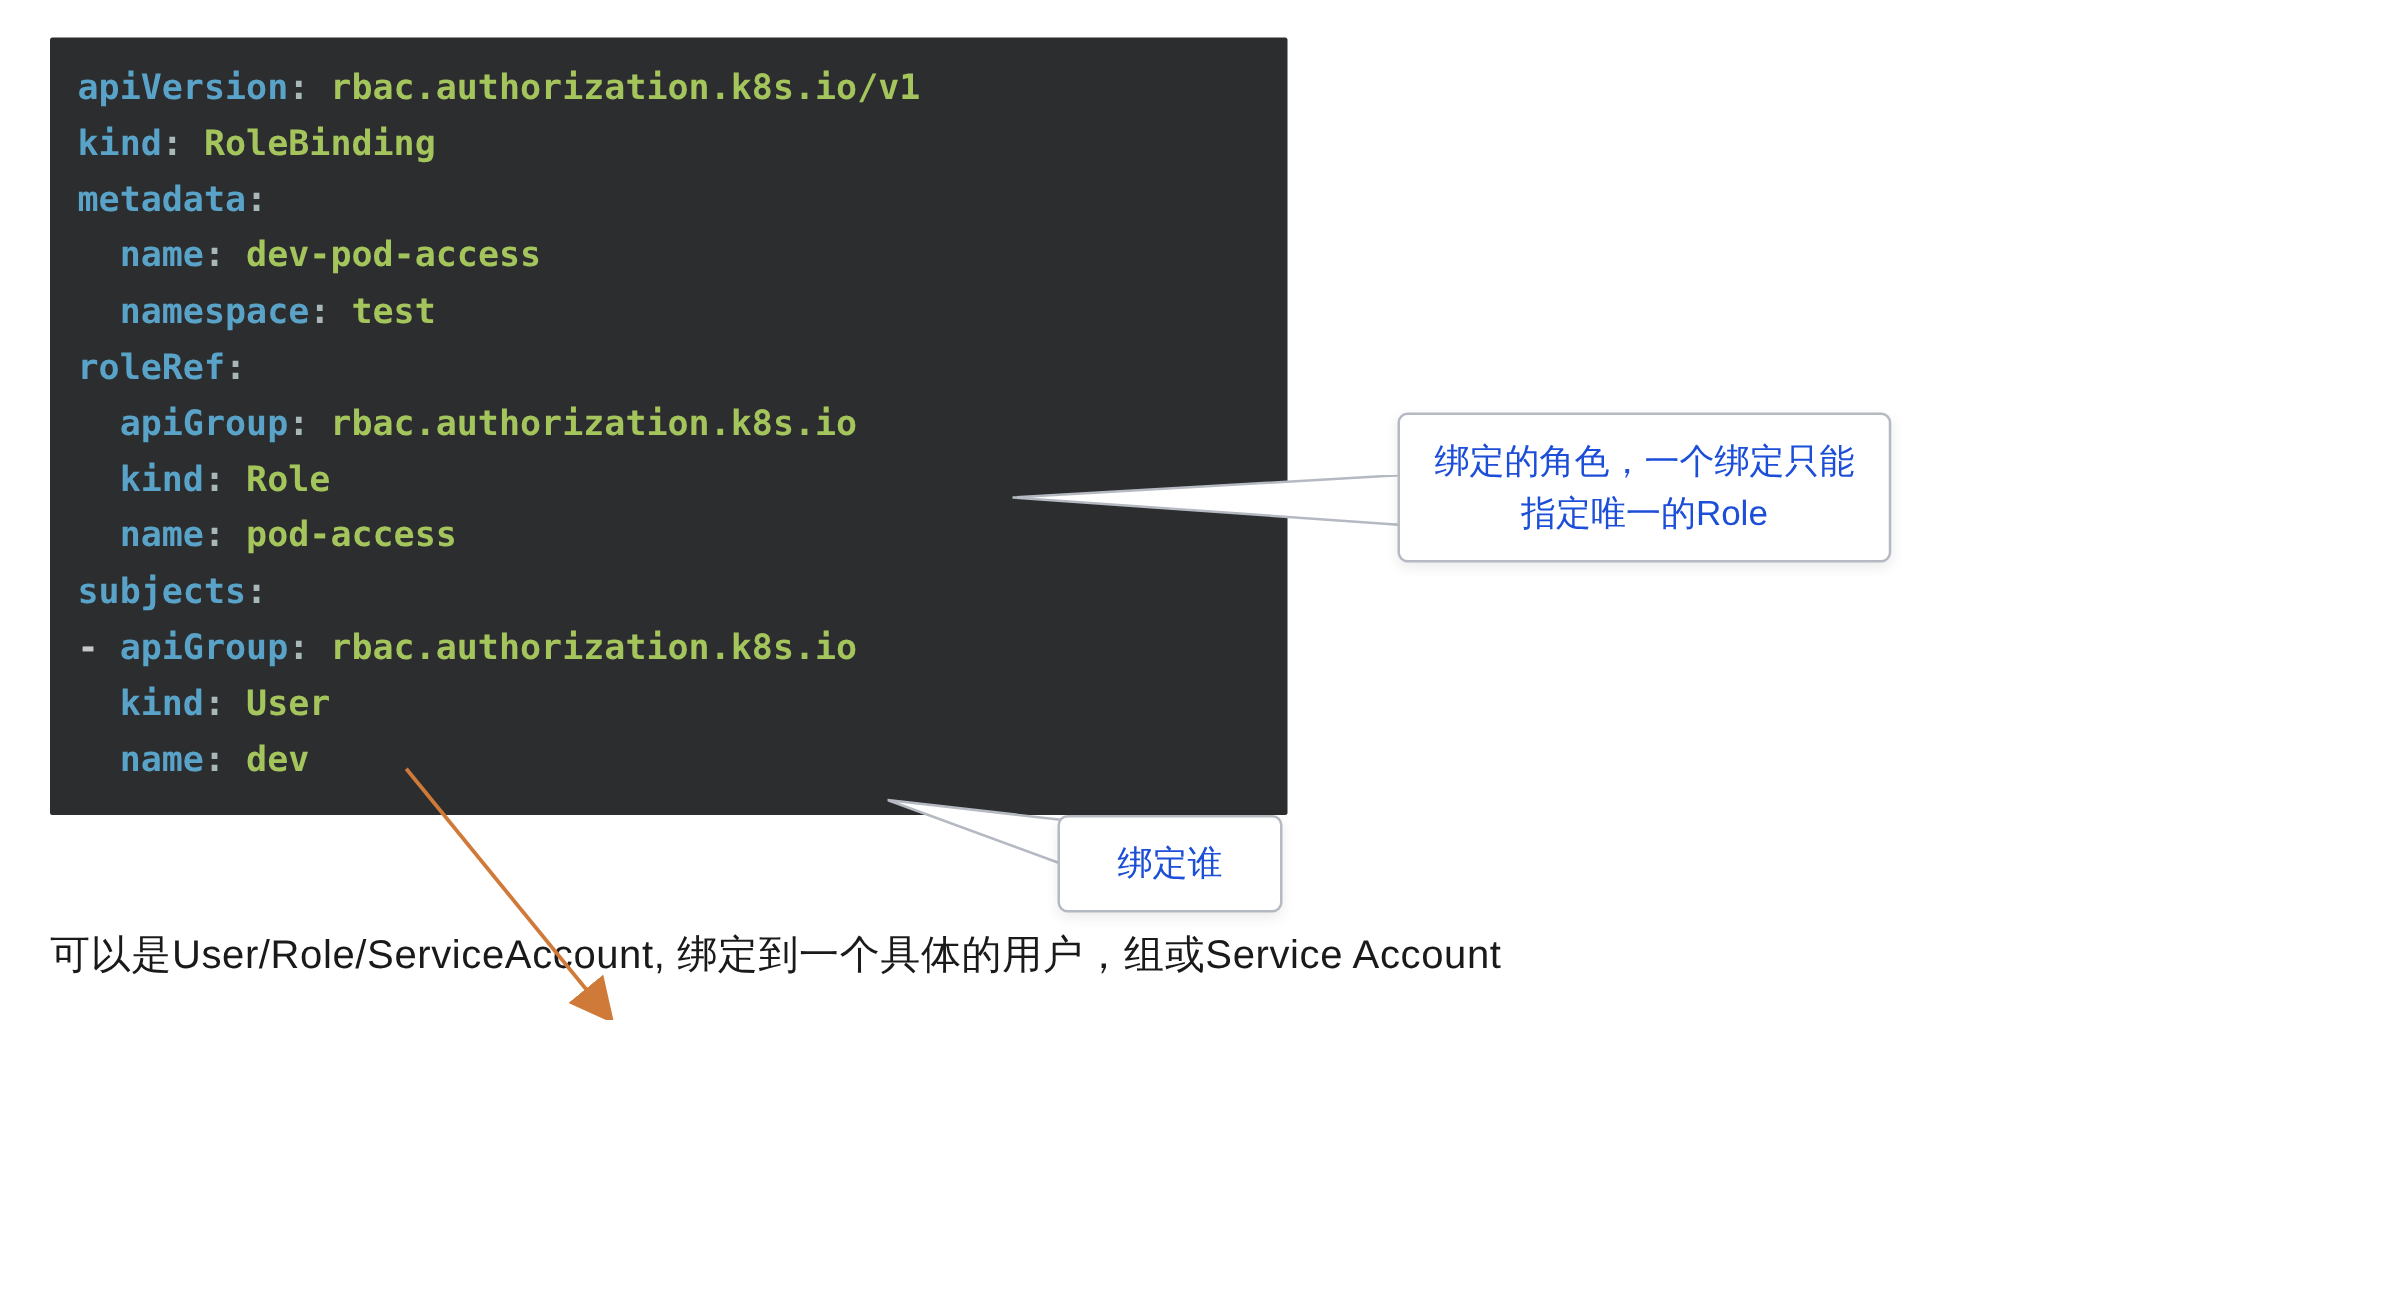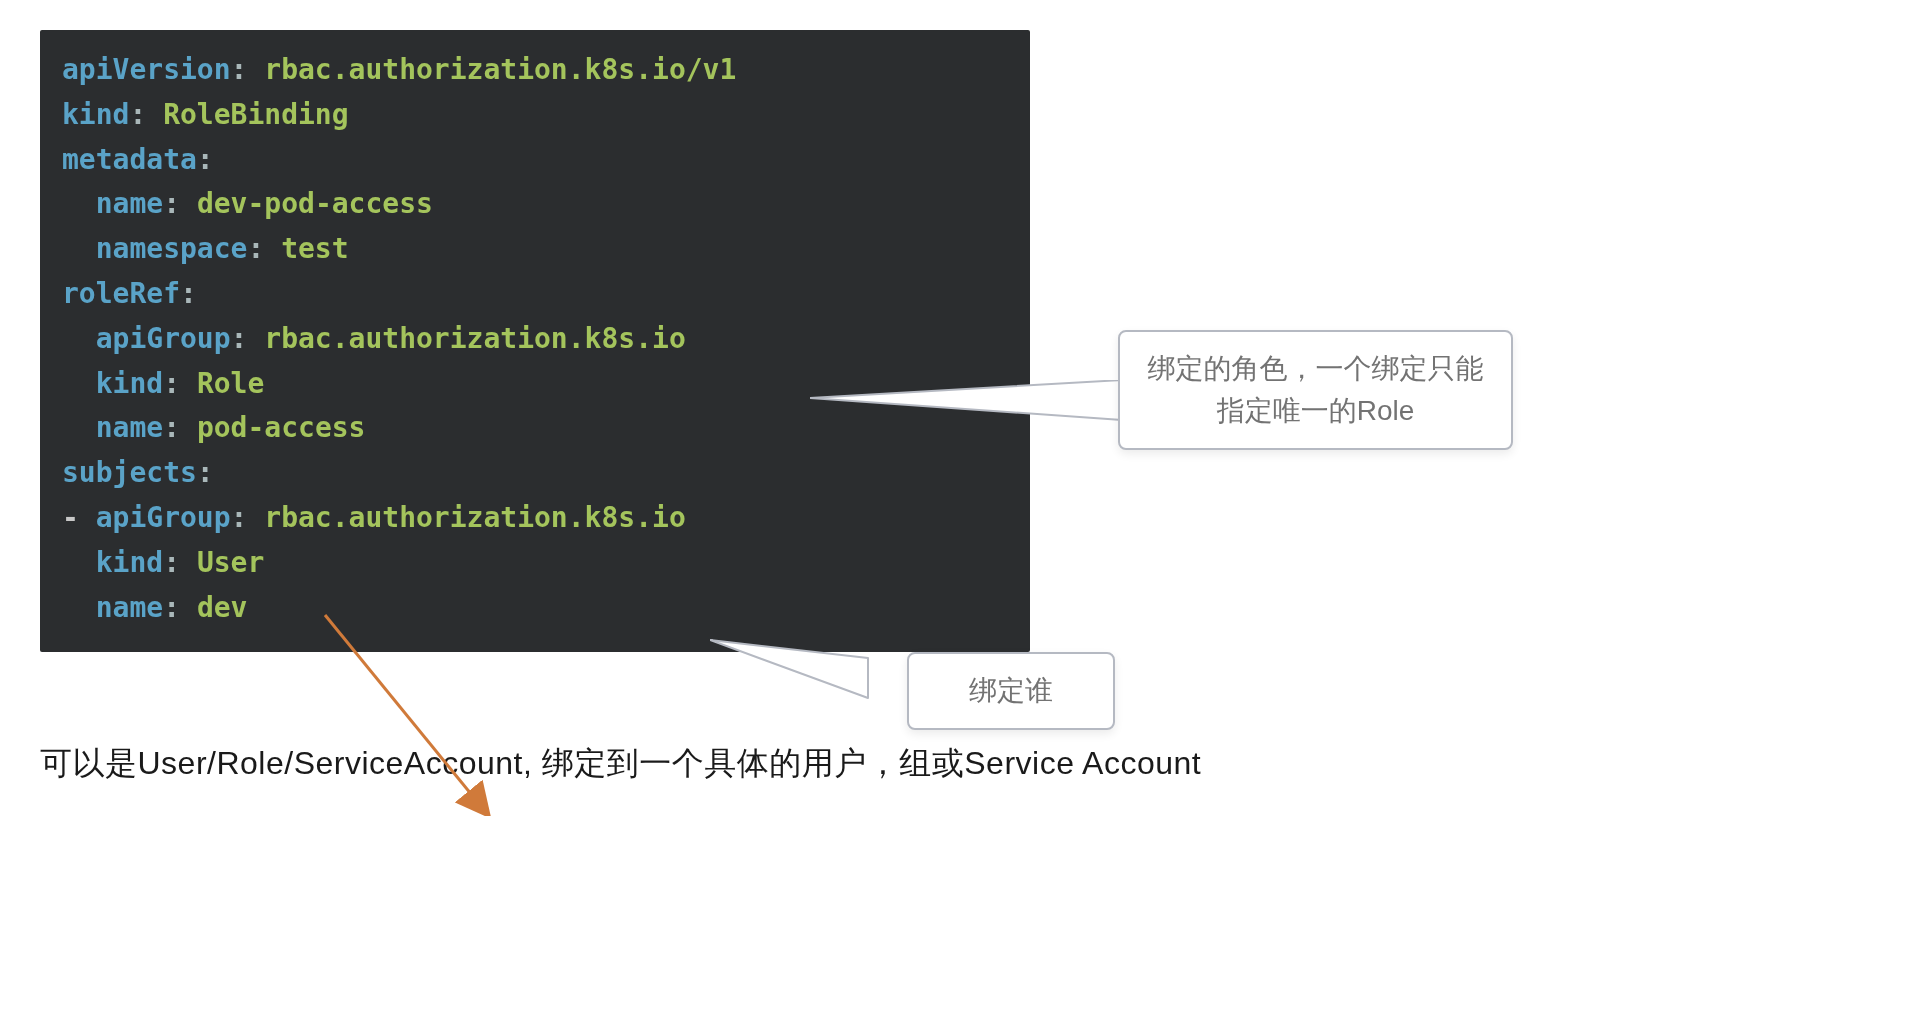--- a/index.html
+++ b/index.html
@@ -33,34 +33,34 @@
     .punct { color: #a9b7b9; }
     .dash { color: #c8c8c8; }
 
     .callout {
       position: absolute;
       background: #ffffff;
       border: 2px solid #b5b9c2;
       border-radius: 8px;
       padding: 16px 24px;
       font-size: 28px;
-      color: #737373;
+      color: #1d4ed8;
       box-shadow: 0 4px 10px rgba(0,0,0,0.08);
       text-align: center;
       line-height: 1.5;
     }
     .callout-1 {
       top: 300px;
       left: 1078px;
       width: 395px;
     }
     .callout-2 {
       top: 622px;
-      left: 867px;
-      width: 208px;
+      left: 806px;
+      width: 180px;
     }
     .callout-tail {
       position: absolute;
     }
     .callout-tail svg {
       display: block;
     }
     .tail-1 {
       top: 350px;
       left: 770px;

